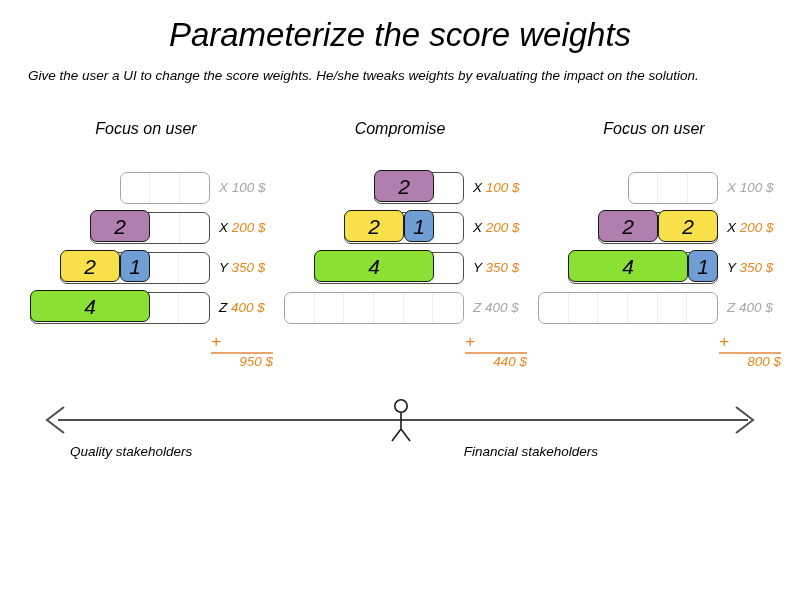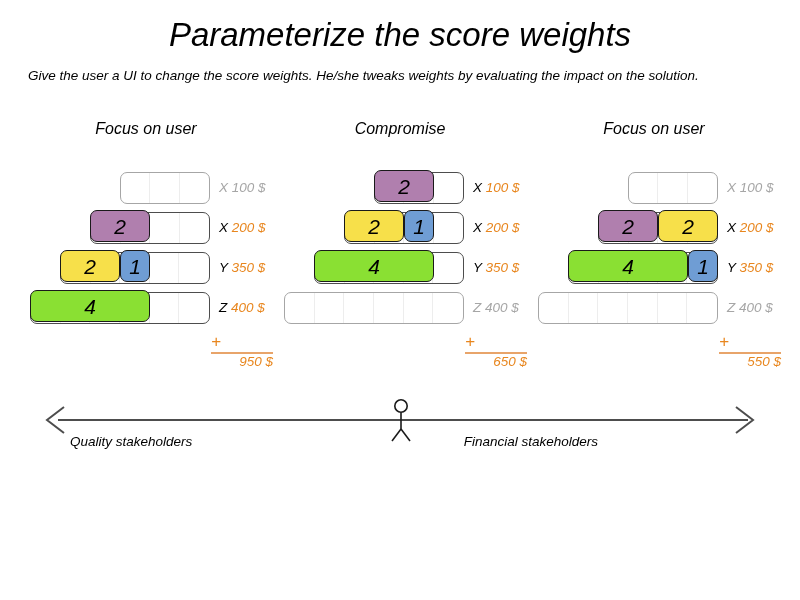--- a/index.html
+++ b/index.html
@@ -68,21 +68,21 @@
   .sum .rule{position:absolute;left:0;top:17px;height:1.6px;background:#e8a46a;}
   .sum .total{position:absolute;right:0;top:19px;white-space:nowrap;}
 
   
   .axis-line{
     position:absolute;left:58px;top:419px;width:690px;height:2px;background:#4d4d4d;
   }
   .arrow{position:absolute;top:406px;width:0;height:0;}
   .arrow svg{display:block;}
   .axis-label{
-    position:absolute;top:434px;font-size:13.5px;color:#000;white-space:nowrap;
+    position:absolute;top:444px;font-size:13.5px;color:#000;white-space:nowrap;
   }
   .axis-label.left{left:70px;}
   .axis-label.right{right:70px;}
 
   .figure{position:absolute;left:383px;top:398px;width:36px;height:46px;}
   .fig-caption{
     position:absolute;left:0;top:450px;width:800px;text-align:center;
     font-size:13.5px;line-height:19px;color:#000;
   }
   .fig-caption span{display:block;}
@@ -190,21 +190,21 @@
               <div class="cell"></div>
               <div class="cell"></div>
               <div class="cell"></div>
             </div>
             <div class="rlabel inactive" style="left: 191px;"><span class="k">Z</span> <span class="v">400 $</span></div>
           </div>
         </div>
         <div class="sum" style="left: 183px; top: 215px; width: 62px; height: 34px;">
           <div class="plus">+</div>
           <div class="rule" style="width: 62px;"></div>
-          <div class="total">650 $</div>
+          <div class="total">440 $</div>
         </div>
       </div>
       <div class="col" style="left: 536px; width: 236px;">
         <div class="col-title">Focus on user</div>
         <div class="rows">
           <div class="row">
             <div class="track inactive" style="left: 92px; width: 90px;">
               <div class="cell"></div>
               <div class="cell"></div>
               <div class="cell"></div>
@@ -242,21 +242,21 @@
               <div class="cell"></div>
               <div class="cell"></div>
               <div class="cell"></div>
             </div>
             <div class="rlabel inactive" style="left: 191px;"><span class="k">Z</span> <span class="v">400 $</span></div>
           </div>
         </div>
         <div class="sum" style="left: 183px; top: 215px; width: 62px; height: 34px;">
           <div class="plus">+</div>
           <div class="rule" style="width: 62px;"></div>
-          <div class="total">550 $</div>
+          <div class="total">800 $</div>
         </div>
       </div>
     </div>
 
   <div class="axis-line"></div>
 
   <div class="arrow" style="left:44px;">
     <svg width="24" height="28" viewBox="0 0 24 28">
         <polyline points="20,1 3,14 20,27" fill="none" stroke="#4d4d4d" stroke-width="2"></polyline>
       </svg>

